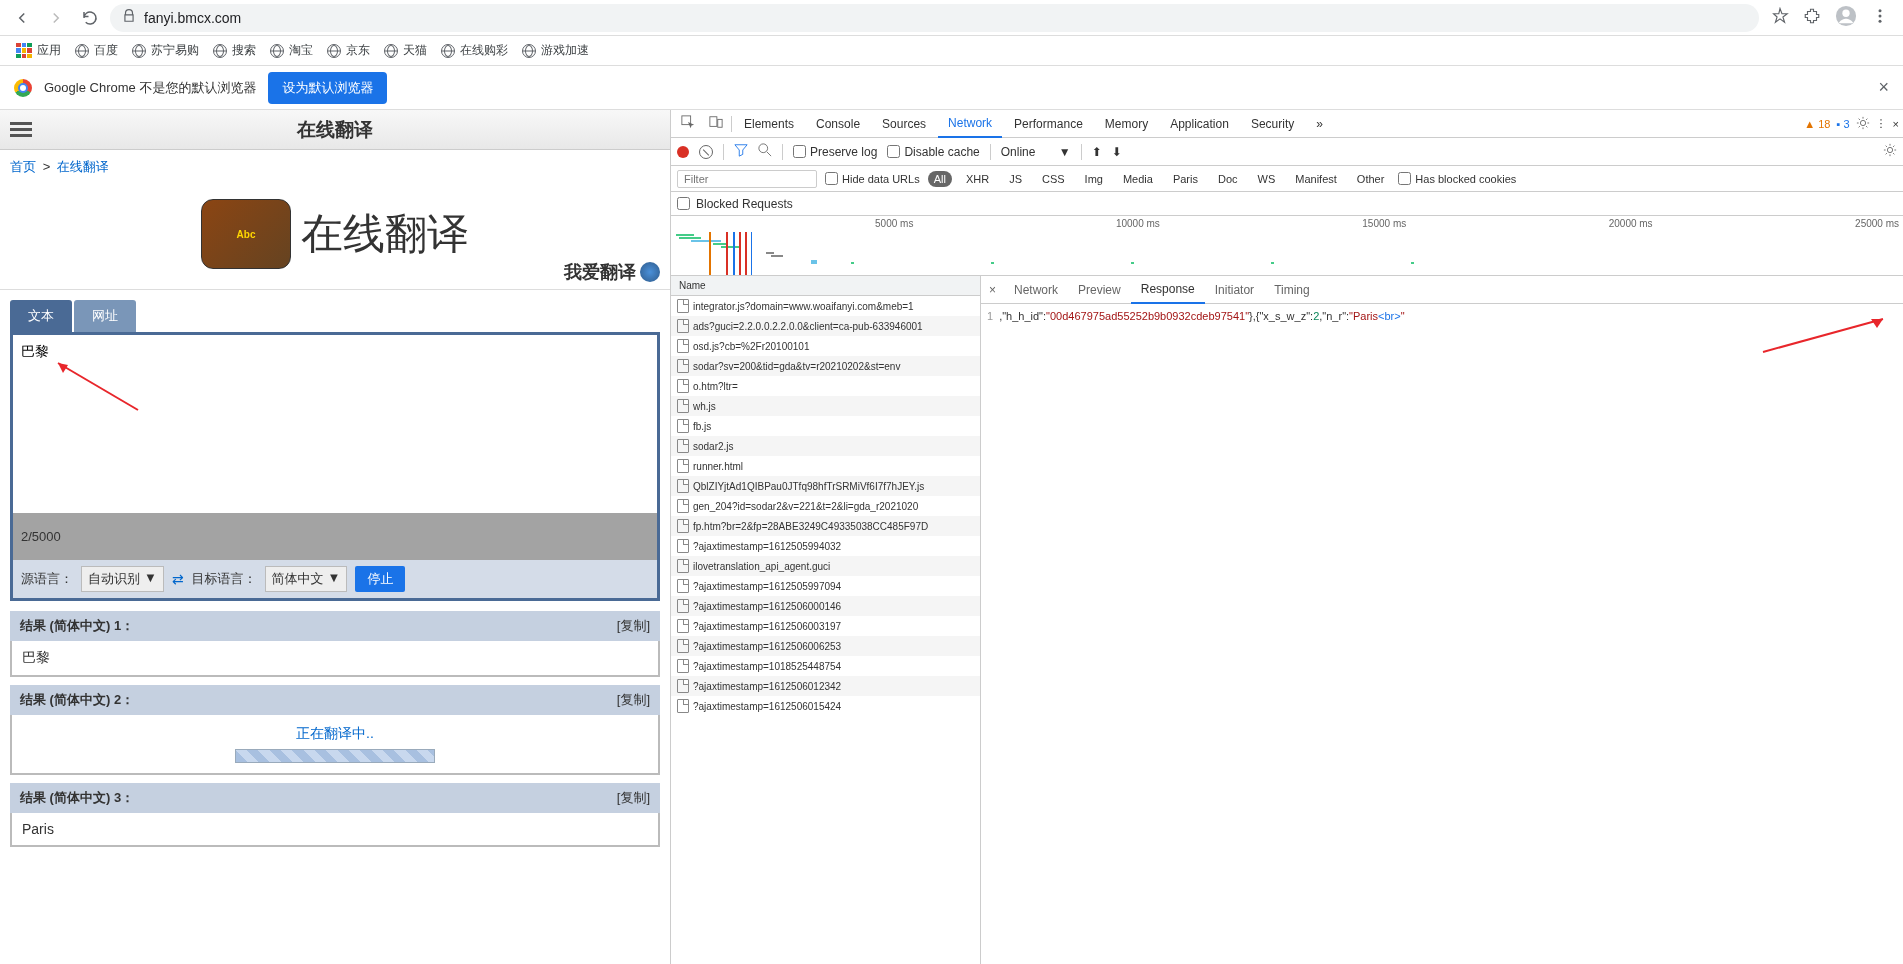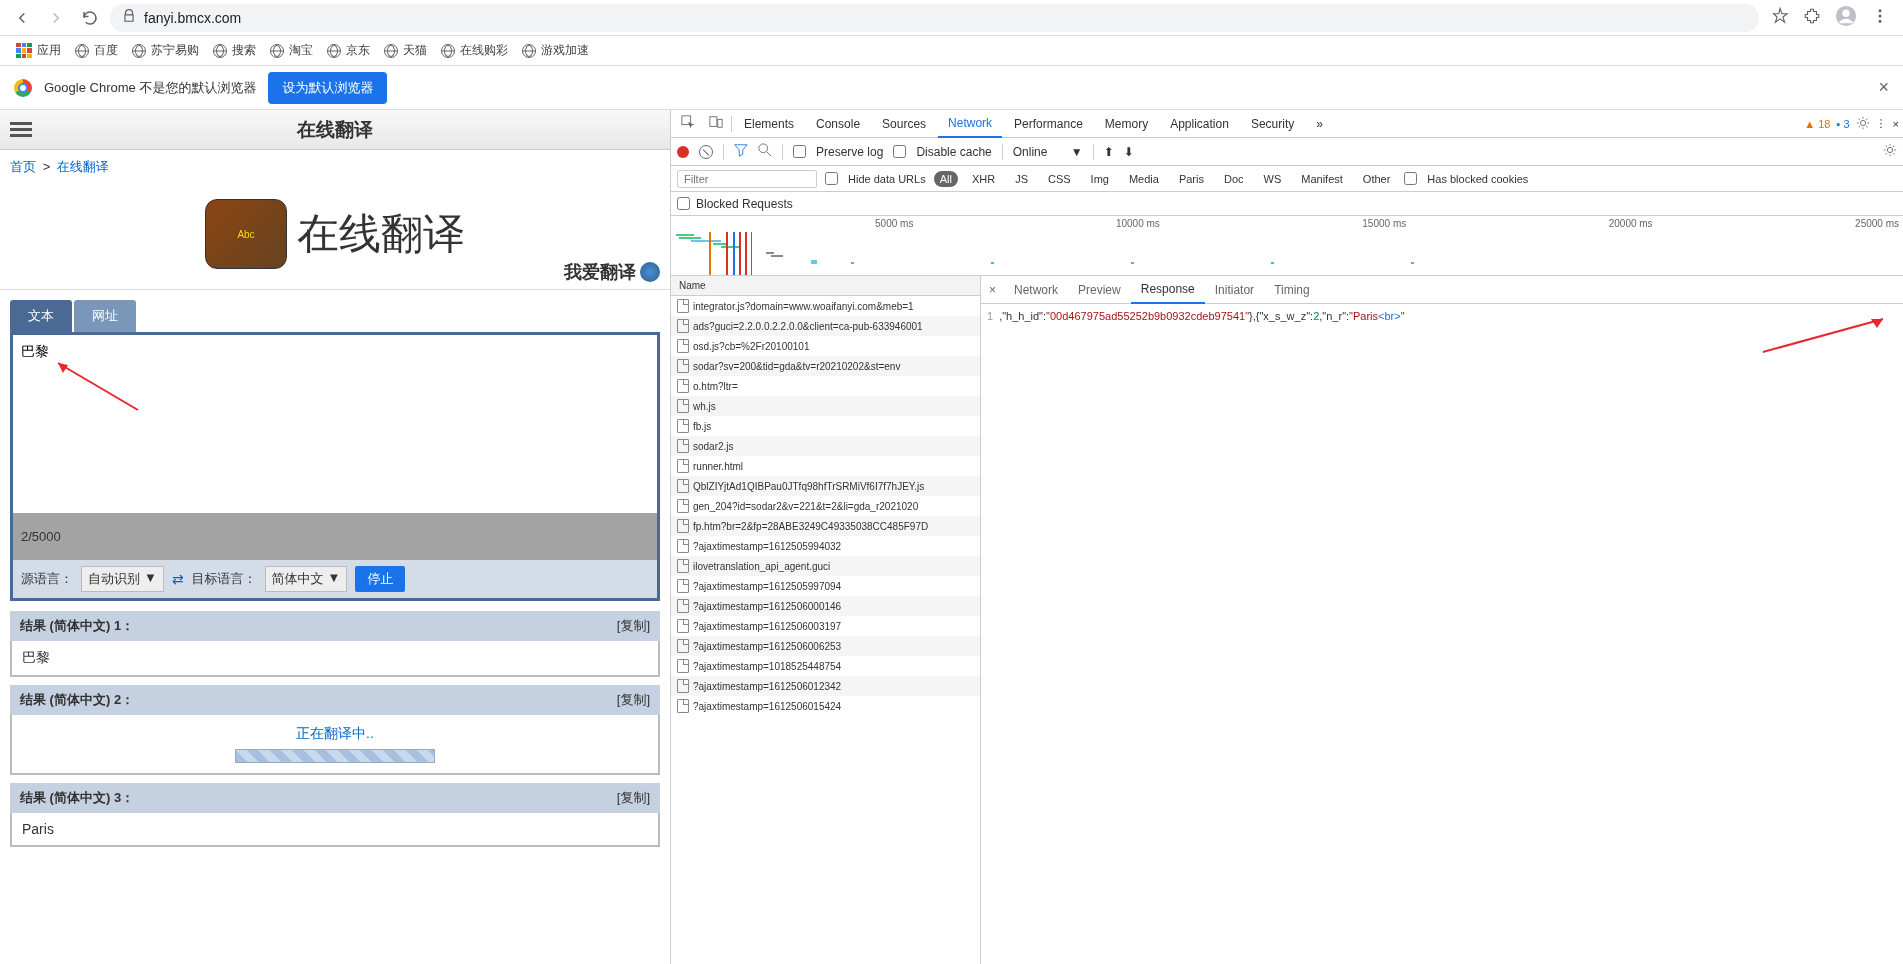--- a/index.html
+++ b/index.html
@@ -40,21 +40,21 @@
 
 .site-header { height: 40px; background: linear-gradient(#f8f8f8, #e8e8e8); border-bottom: 1px solid #ccc; display: flex; align-items: center; position: relative; }
 .hamburger { margin-left: 10px; width: 22px; }
 .hamburger div { height: 3px; background: #555; margin: 3px 0; }
 .site-title { position: absolute; left: 50%; transform: translateX(-50%); font-size: 19px; font-weight: bold; color: #333; }
 .breadcrumb { padding: 8px 10px; font-size: 13px; }
 .breadcrumb a { color: #0066cc; text-decoration: none; }
 .breadcrumb .sep { color: #333; margin: 0 3px; }
 .page-logo-area { text-align: center; padding: 15px 0 20px; border-bottom: 1px solid #ddd; position:relative;}
 .page-logo-area .logo-block { display: inline-flex; align-items: center; gap: 10px; }
-.logo-img { width: 82px; height: 70px; background: linear-gradient(135deg,#8b4513,#654321); border-radius: 12px; display:flex; align-items:center; justify-content:center; color:#ffd700; font-size:10px; font-weight:normal; border:1px solid #333;}
+.logo-img { width: 90px; height: 70px; background: linear-gradient(135deg,#8b4513,#654321); border-radius: 12px; display:flex; align-items:center; justify-content:center; color:#ffd700; font-size:10px; font-weight:bold; border:1px solid #333;}
 .page-big-title { font-size: 42px; color: #333; font-weight: 400;}
 .love-translate { position:absolute; right:10px; bottom:5px; font-size:18px; font-weight:bold; display:flex; align-items:center; gap:4px;}
 .love-translate .earth { width:20px; height:20px; border-radius:50%; background:radial-gradient(#4a90d9,#2e5a8a);}
 
 
 .trans-box { margin: 10px; }
 .tabs { display: flex; align-items: flex-end; }
 .tab { padding: 7px 18px; font-size: 13px; background: #7a96b8; color: #fff; border-radius: 3px 3px 0 0; margin-right: 2px; cursor: pointer; }
 .tab.active { background: #4a6a95; }
 .input-box { border: 3px solid #4a6a95; background: #fff; position: relative; }
@@ -79,21 +79,21 @@
 .dt-icon-btn { padding: 4px 6px; color: #666; }
 .dt-right-icons { margin-left: auto; display: flex; align-items: center; gap: 6px; font-size: 11px; }
 .warn-badge { color: #e37400; }
 .info-badge { color: #1a73e8; }
 
 .devtools-toolbar { height: 28px; display: flex; align-items: center; border-bottom: 1px solid #ccc; padding: 0 6px; gap: 10px; font-size: 12px; }
 .record-dot { width: 12px; height: 12px; background: #d93025; border-radius: 50%; }
 .no-icon { width: 14px; height: 14px; border: 1.5px solid #666; border-radius: 50%; position: relative; }
 .no-icon::after { content:''; position:absolute; left:2px; right:2px; top:50%; border-top:1.5px solid #666; transform:rotate(45deg);}
 .filter-icon { color: #1a73e8; }
-.checkbox-label { display: flex; align-items: center; gap: 10px; }
+.checkbox-label { display: flex; align-items: center; gap: 4px; }
 
 .filter-bar { height: 26px; display: flex; align-items: center; border-bottom: 1px solid #ccc; padding: 0 6px; gap: 8px; font-size: 11px; }
 .filter-input { border: 1px solid #ccc; padding: 2px 6px; width: 140px; font-size: 11px; border-radius: 2px; }
 .type-chip { padding: 2px 6px; cursor: pointer; }
 .type-chip.active { background: #666; color: #fff; border-radius: 8px; }
 .blocked-row { height: 24px; display: flex; align-items: center; padding: 0 6px; border-bottom: 1px solid #ccc; font-size: 12px; gap: 6px;}
 
 .timeline { height: 60px; border-bottom: 1px solid #ccc; position: relative; background: #fff; overflow: hidden; }
 .time-labels { position: absolute; top: 2px; left: 0; right: 0; display: flex; font-size: 10px; color: #666; }
 .time-labels span { flex: 1; text-align: right; padding-right: 4px; }

